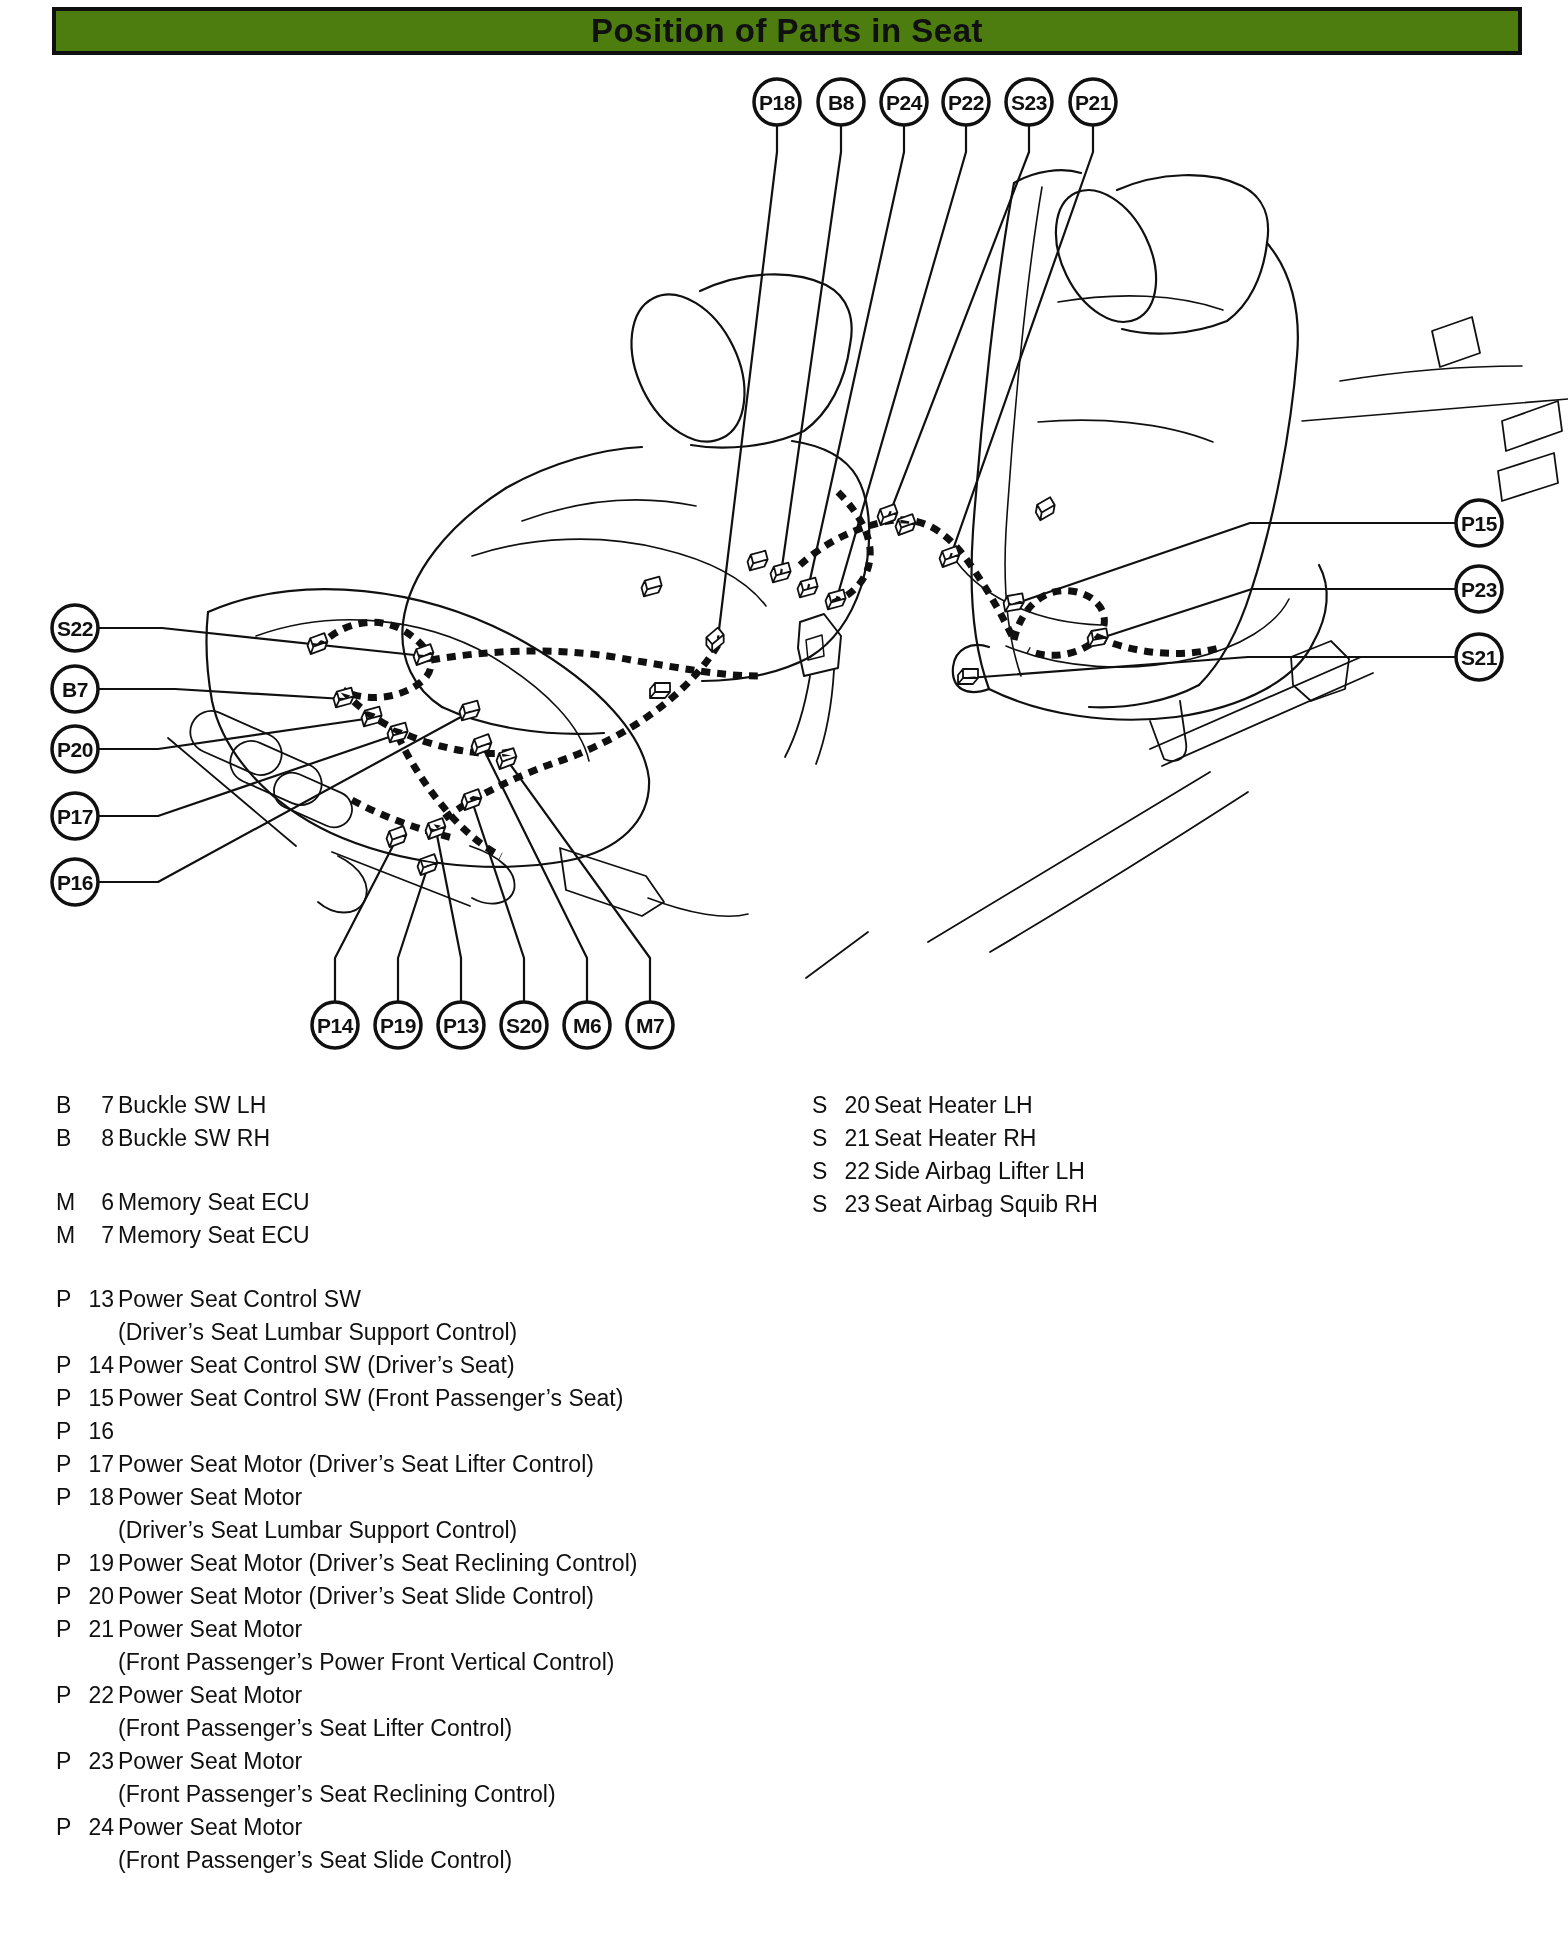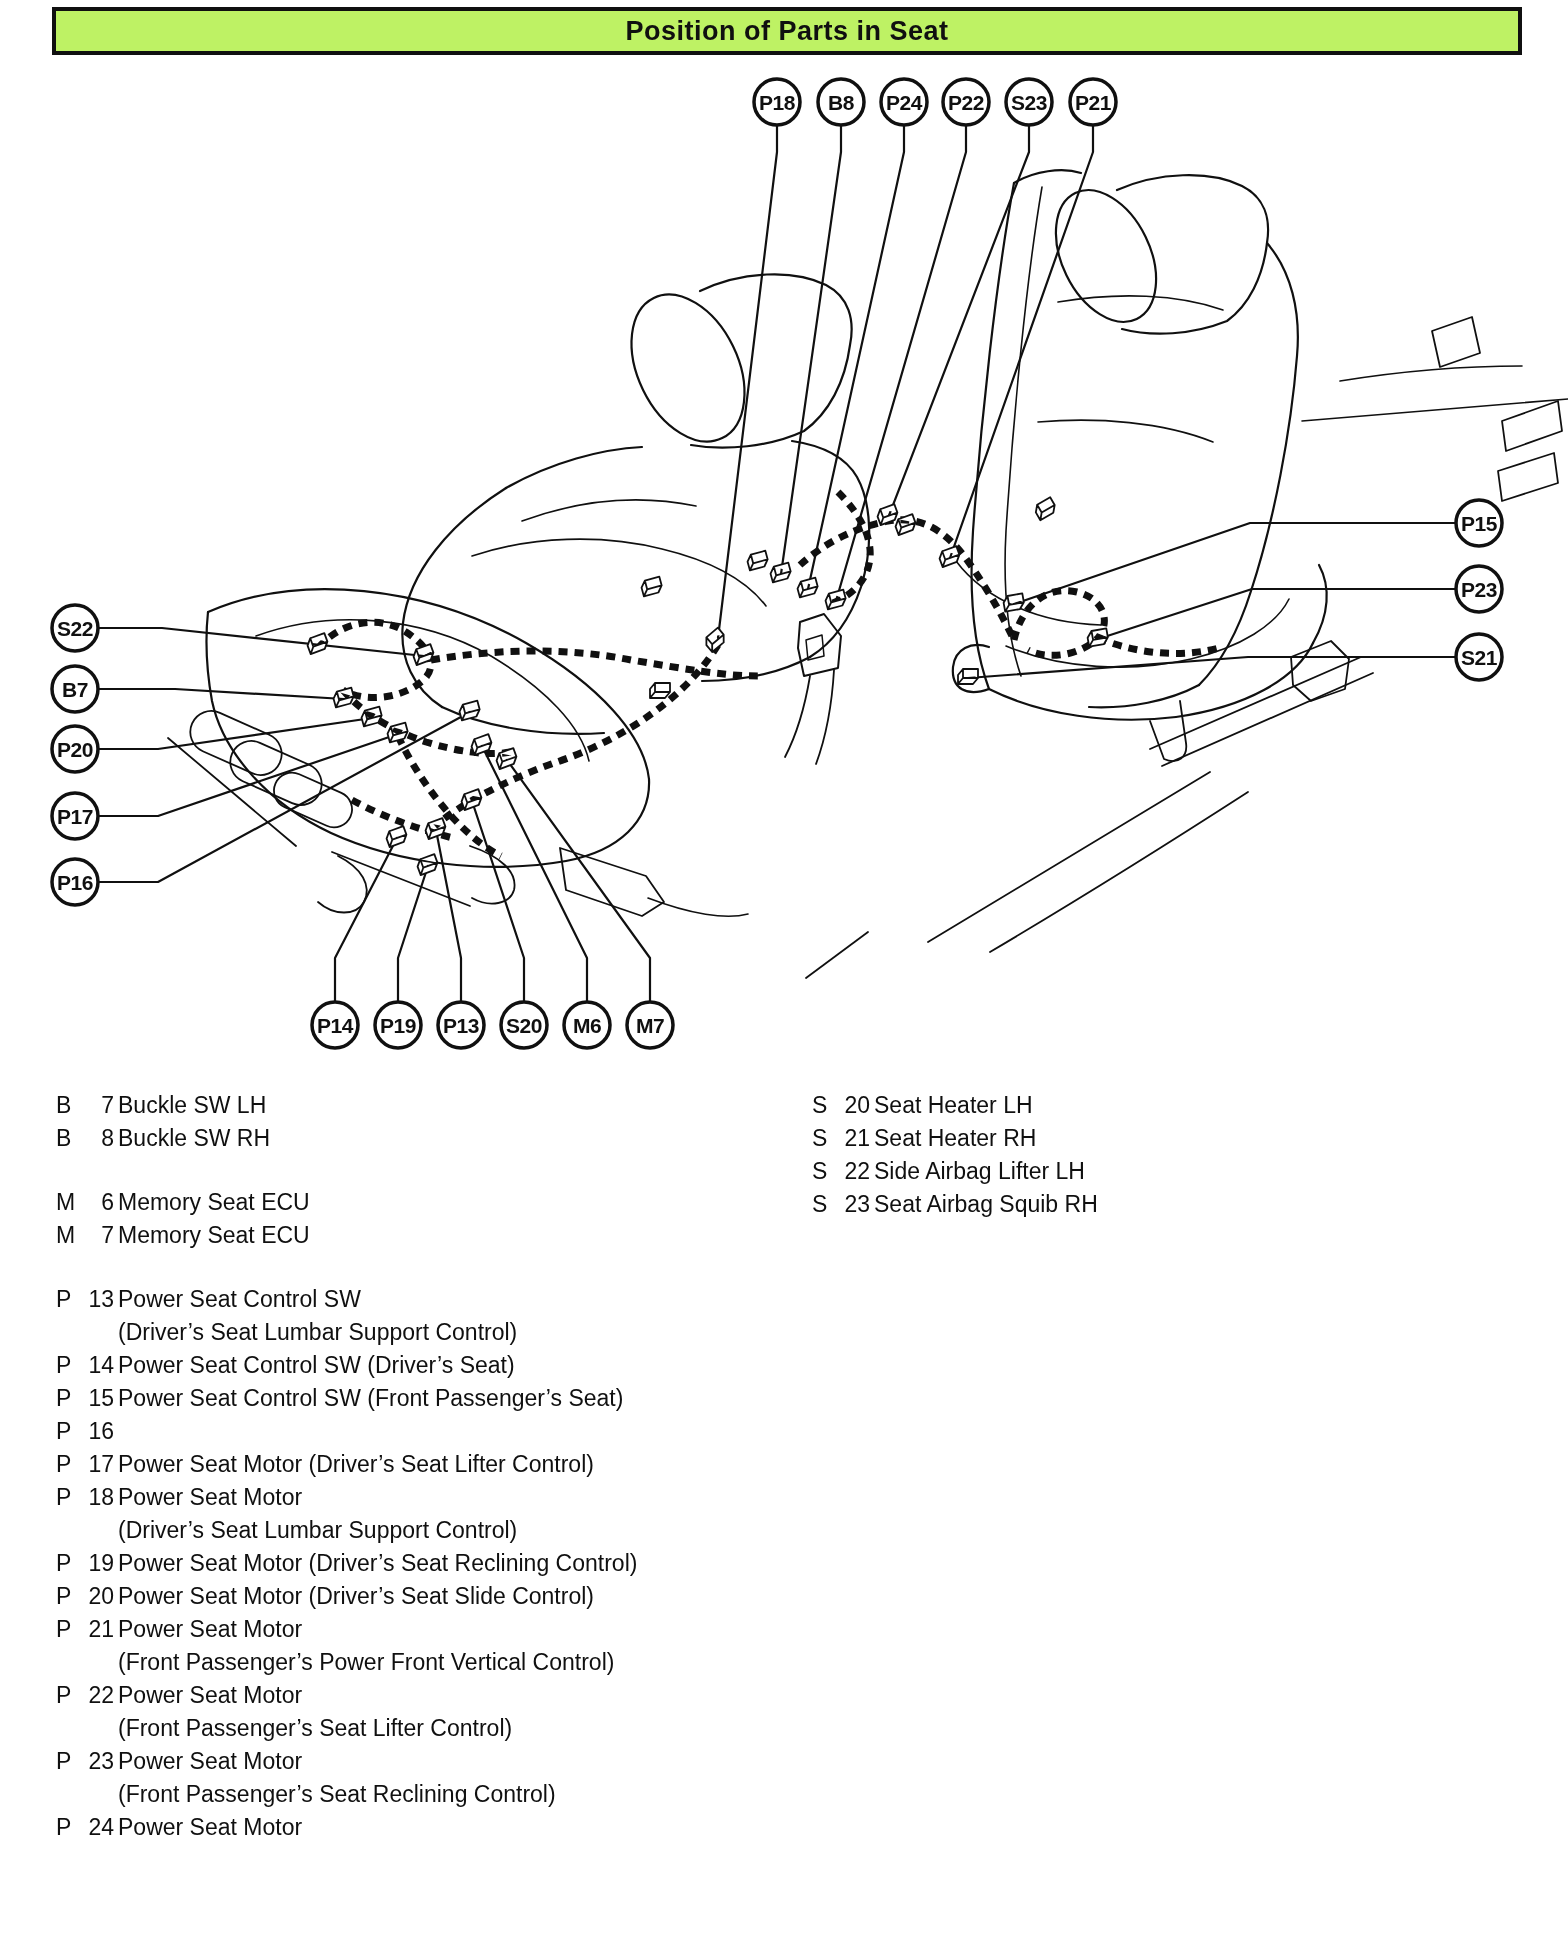--- a/index.html
+++ b/index.html
@@ -3,21 +3,21 @@
 <meta charset="utf-8">
 <style>
   html,body{margin:0;padding:0;}
   body{
     width:1568px;height:1934px;position:relative;background:#ffffff;
     font-family:"Liberation Sans",sans-serif;color:#101010;overflow:hidden;
   }
   .title-box{
     position:absolute;left:52px;top:7px;width:1462px;height:40px;
     border:4px solid #101010;display:flex;align-items:center;justify-content:center;
-    font-size:27px;font-weight:bold;letter-spacing:0.5px;background:#bef264;
+    font-size:33px;font-weight:bold;letter-spacing:0.5px;background:#4d7c0f;
   }
   #diagram-svg{position:absolute;left:0;top:0;}
   #diagram-svg text{
     font-family:"Liberation Sans",sans-serif;font-weight:bold;font-size:21px;
     text-anchor:middle;fill:#101010;letter-spacing:-0.5px;
   }
   .legend-col{position:absolute;font-size:23px;line-height:33px;}
   #legend-left{left:56px;top:1089px;width:740px;}
   #legend-right{left:812px;top:1089px;width:700px;}
   .legend-group{margin:0;}
@@ -402,20 +402,21 @@
           <span class="lletter">P</span>
           <span class="lnum">24</span>
         </span>
         <span class="ldesc">Power Seat Motor</span>
       </div>
       <div class="lrow">
         <span class="lcode">
           <span class="lletter"></span>
           <span class="lnum"></span>
         </span>
+        <span class="ldesc">(Front Passenger’s Seat Slide Control)</span>
       </div>
     </div>
   </div>
 <div id="legend-right" class="legend-col">
     <div class="legend-group">
       <div class="lrow">
         <span class="lcode">
           <span class="lletter">S</span>
           <span class="lnum">20</span>
         </span>

